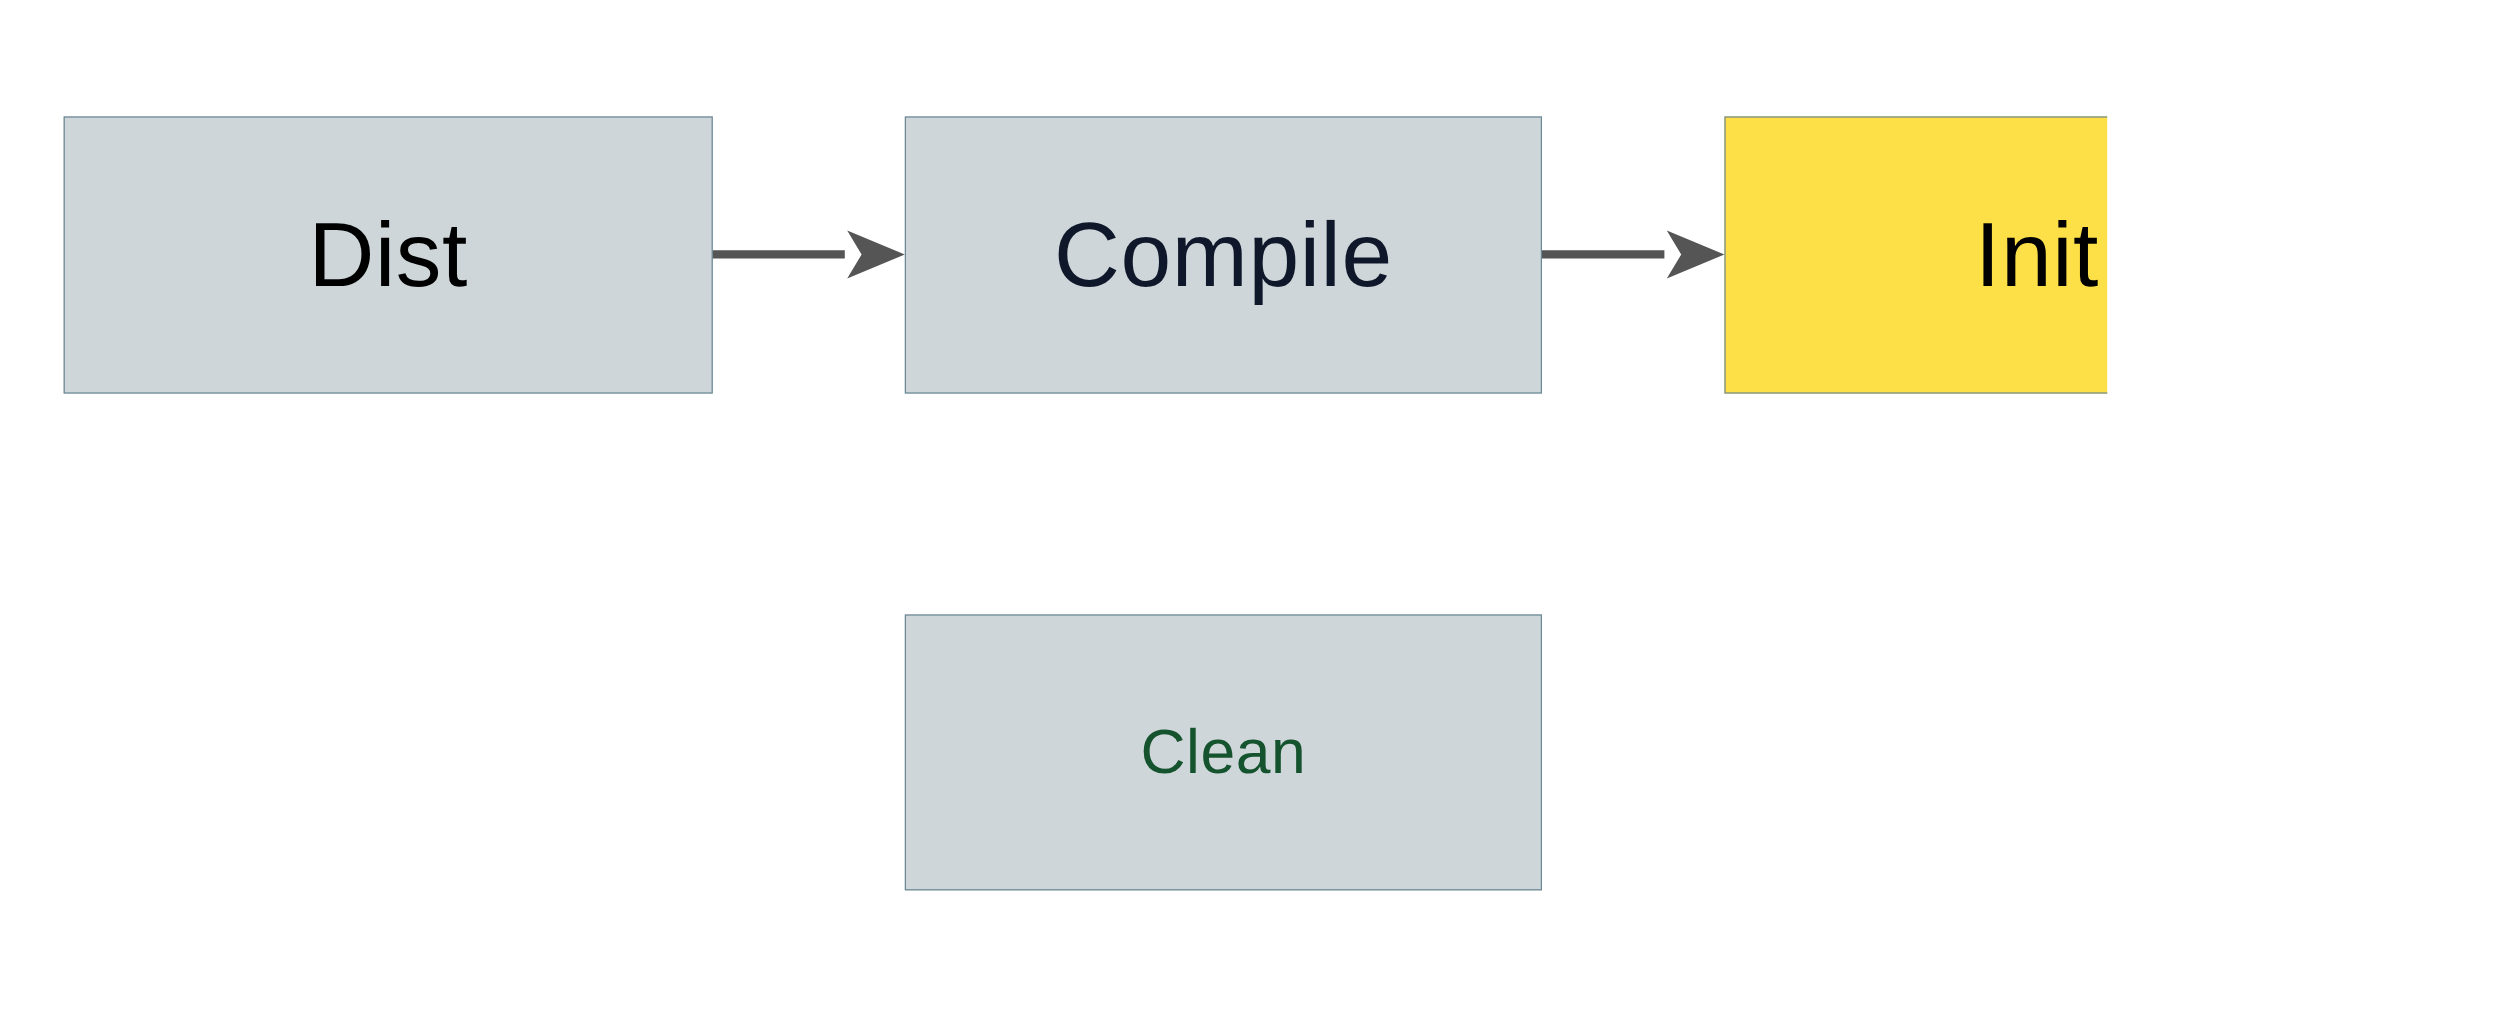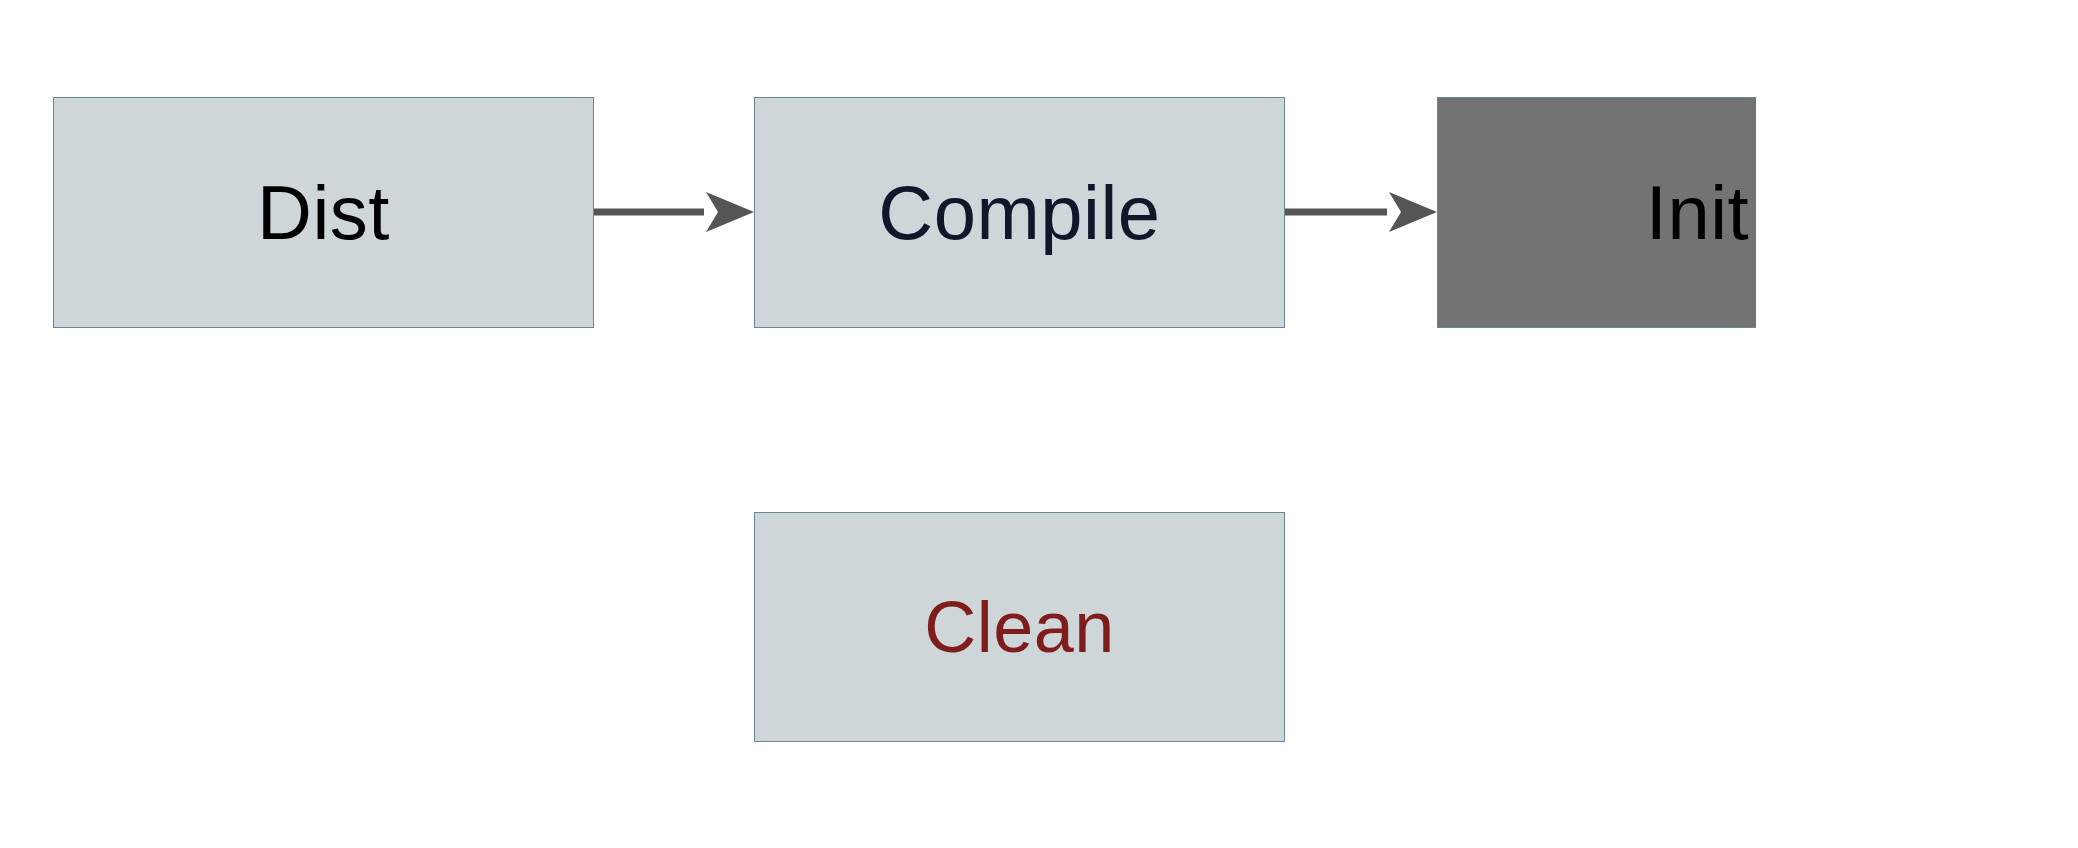--- a/index.html
+++ b/index.html
@@ -52,26 +52,26 @@
 <div id="canvas" style="width: 1756px; height: 848px; background: rgb(255, 255, 255);">
 
   <div class="node" id="node-dist" style="left: 53px; top: 97px; width: 541px; height: 231px; background: rgb(206, 214, 217); border-color: rgb(106, 135, 148); border-width: 1.6px;">
     <span class="node-label" style="color: rgb(0, 0, 0); font-size: 76px;">Dist</span>
   </div>
 
   <div class="node" id="node-compile" style="left: 754px; top: 97px; width: 531px; height: 231px; background: rgb(206, 214, 217); border-color: rgb(106, 135, 148); border-width: 1.6px;">
     <span class="node-label" style="color: #0f172a; font-size: 76px;">Compile</span>
   </div>
 
-  <div class="node" id="node-init" style="left: 1437px; top: 97px; width: 521px; height: 231px; background: #737373; border-color: rgb(106, 135, 148); border-width: 1.6px;">
+  <div class="node" id="node-init" style="left: 1437px; top: 97px; width: 521px; height: 231px; background: #fde047; border-color: rgb(106, 135, 148); border-width: 1.6px;">
     <span class="node-label" style="color: rgb(0, 0, 0); font-size: 76px;">Init</span>
   </div>
 
   <div class="node" id="node-clean" style="left: 754px; top: 512px; width: 531px; height: 230px; background: rgb(206, 214, 217); border-color: rgb(106, 135, 148); border-width: 1.6px;">
-    <span class="node-label" style="color: #7f1d1d; font-size: 72px;">Clean</span>
+    <span class="node-label" style="color: #14532d; font-size: 52px;">Clean</span>
   </div>
 
   <div class="edge" id="edge-dist-compile" style="left:594px; top:186px; width:160px; height:52px;">
     <svg width="160" height="52" viewBox="0 0 160 52" aria-hidden="true">
       <line x1="0" y1="26" x2="110" y2="26" stroke="#555555" stroke-width="7"></line>
       <path d="M 160 26 L 112 6 L 124 26 L 112 46 Z" fill="#555555"></path>
     </svg>
   </div>
 
   <div class="edge" id="edge-compile-init" style="left:1285px; top:186px; width:152px; height:52px;">

